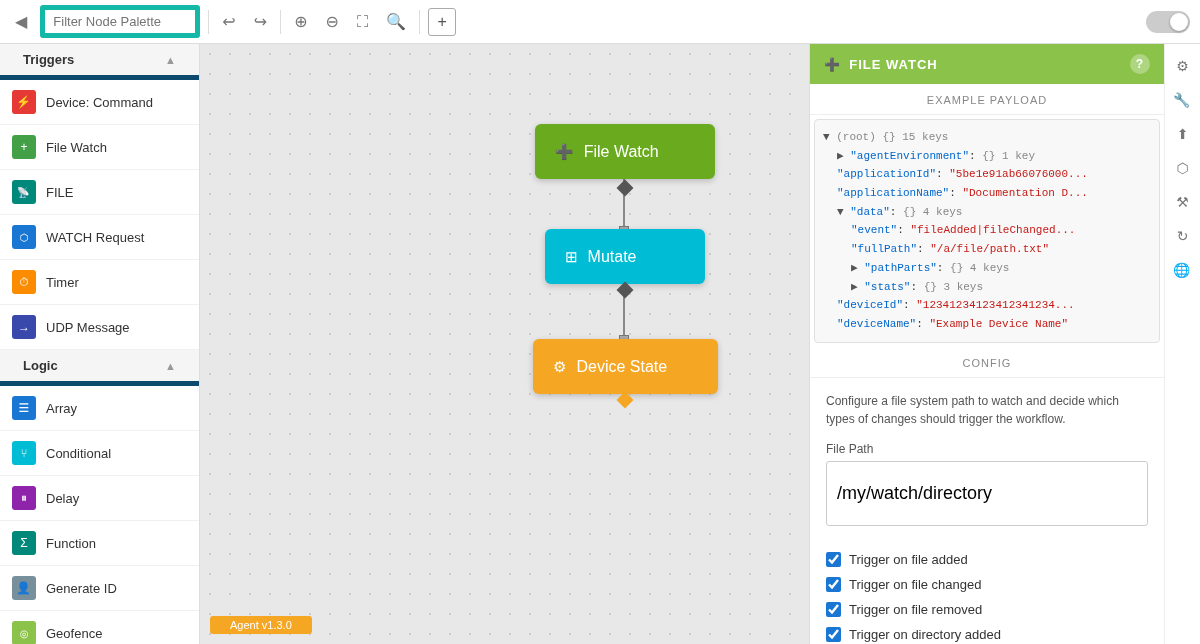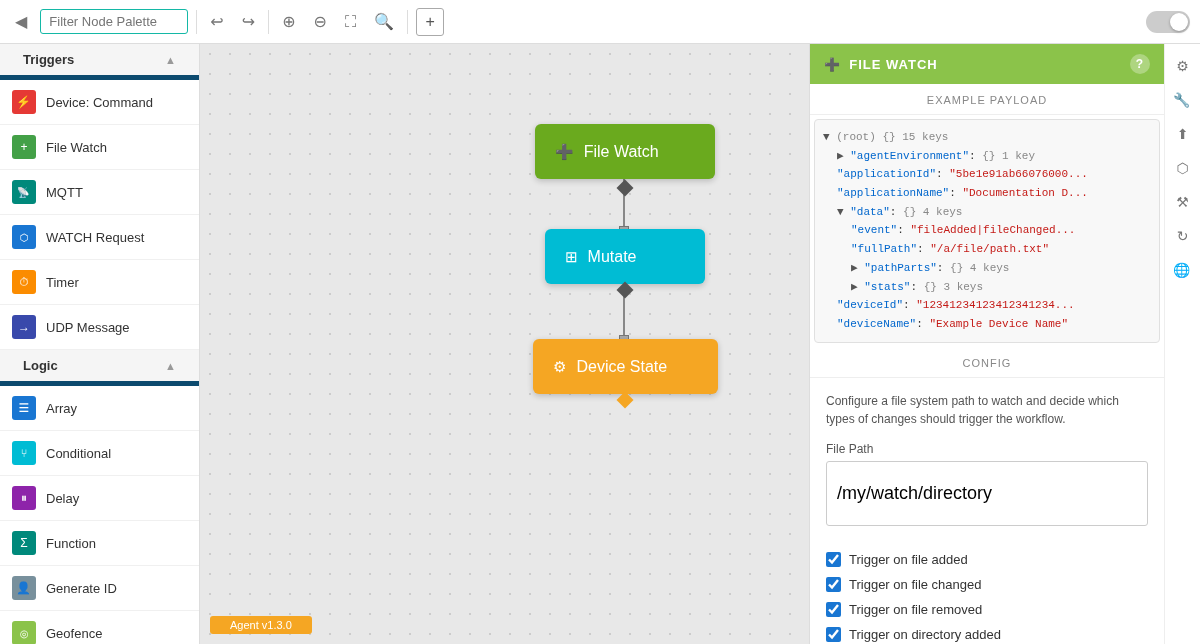--- a/index.html
+++ b/index.html
@@ -10,25 +10,25 @@
       height: 44px;
       background: #fff;
       border-bottom: 1px solid #ddd;
       display: flex;
       align-items: center;
       padding: 0 10px;
       gap: 8px;
       flex-shrink: 0;
     }
     .toolbar-search {
-      border: 1px solid #14b8a6;
+      border: 5px solid #14b8a6;
       border-radius: 3px;
       padding: 4px 8px;
       font-size: 13px;
-      width: 148px;
+      width: 160px;
       outline: none;
     }
     .toolbar-divider { width: 1px; height: 24px; background: #ddd; }
     .toolbar-icon-btn {
       background: none;
       border: none;
       cursor: pointer;
       font-size: 16px;
       color: #777;
       padding: 3px 5px;
@@ -353,21 +353,21 @@
     <div class="sidebar-item">
       <div class="sidebar-item-icon icon-red">⚡</div>
       <span class="sidebar-item-label">Device: Command</span>
     </div>
     <div class="sidebar-item">
       <div class="sidebar-item-icon icon-green">+</div>
       <span class="sidebar-item-label">File Watch</span>
     </div>
     <div class="sidebar-item">
       <div class="sidebar-item-icon icon-teal" style="font-size:10px;">📡</div>
-      <span class="sidebar-item-label">MQTT</span>
+      <span class="sidebar-item-label">FILE</span>
     </div>
     <div class="sidebar-item">
       <div class="sidebar-item-icon icon-blue" style="font-size:10px;">⬡</div>
       <span class="sidebar-item-label">WATCH Request</span>
     </div>
     <div class="sidebar-item">
       <div class="sidebar-item-icon icon-orange">⏱</div>
       <span class="sidebar-item-label">Timer</span>
     </div>
     <div class="sidebar-item">

